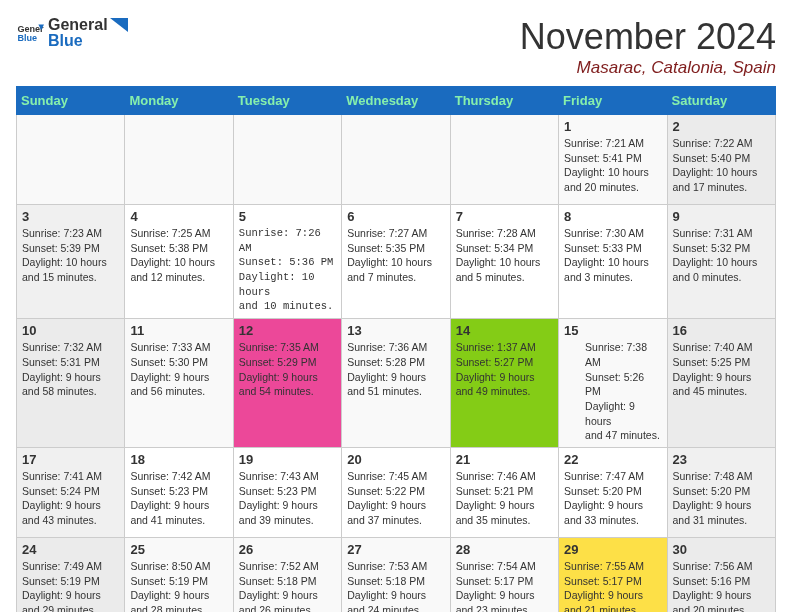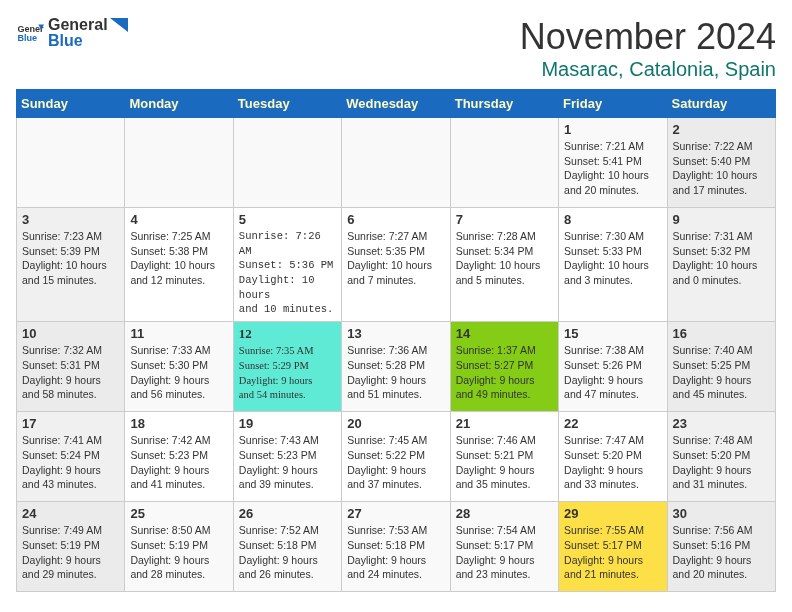--- a/index.html
+++ b/index.html
@@ -27,31 +27,32 @@
     }
     .title-block {
       text-align: right;
     }
     .calendar-title {
       font-size: 36px;
       font-weight: normal;
       color: #333;
     }
     .calendar-subtitle {
-      font-size: 20px;
-      color: #0f766e;
+      font-size: 17px;
+      color: #7f1d1d;
+      font-style: italic;
     }
     table {
       width: 100%;
       border-collapse: collapse;
       table-layout: fixed;
     }
     th {
       background-color: #1a6bbf;
-      color: #fef9c3;
+      color: #86efac;
       font-size: 13px;
       font-weight: bold;
       padding: 6px 4px;
       text-align: left;
       border: 1px solid #1a6bbf;
     }
     td {
       vertical-align: top;
       border: 1px solid #ccc;
       padding: 4px 5px;
@@ -203,21 +204,21 @@
 Daylight: 9 hours
 and 58 minutes.</div>
         </td>
         <td class="weekday" style="background: rgb(249, 249, 249);">
           <span class="day-num">11</span>
           <div class="day-info" style="white-space: pre-line;">Sunrise: 7:33 AM
 Sunset: 5:30 PM
 Daylight: 9 hours
 and 56 minutes.</div>
         </td>
-        <td class="weekday" style="background: #5eead4; font-family: Liberation Serif, serif;">
+        <td class="weekday" style="background: #ec4899;">
           <span class="day-num">12</span>
           <div class="day-info" style="white-space: pre-line;">Sunrise: 7:35 AM
 Sunset: 5:29 PM
 Daylight: 9 hours
 and 54 minutes.</div>
         </td>
         <td class="weekday" style="background: rgb(249, 249, 249);">
           <span class="day-num">13</span>
           <div class="day-info" style="white-space: pre-line;">Sunrise: 7:36 AM
 Sunset: 5:28 PM
@@ -226,21 +227,21 @@
         </td>
         <td class="weekday" style="background: #84cc16;">
           <span class="day-num">14</span>
           <div class="day-info" style="white-space: pre-line;">Sunrise: 1:37 AM
 Sunset: 5:27 PM
 Daylight: 9 hours
 and 49 minutes.</div>
         </td>
         <td class="weekday" style="background: rgb(249, 249, 249);">
           <span class="day-num">15</span>
-          <div class="day-info" style="white-space: pre-line;">Sunrise: 7:38 AM
+          <div class="day-info" style="white-space: pre-line; margin-left: 21px;">Sunrise: 7:38 AM
 Sunset: 5:26 PM
 Daylight: 9 hours
 and 47 minutes.</div>
         </td>
         <td class="weekend" style="background: rgb(235, 235, 235);">
           <span class="day-num">16</span>
           <div class="day-info" style="white-space: pre-line;">Sunrise: 7:40 AM
 Sunset: 5:25 PM
 Daylight: 9 hours
 and 45 minutes.</div>

